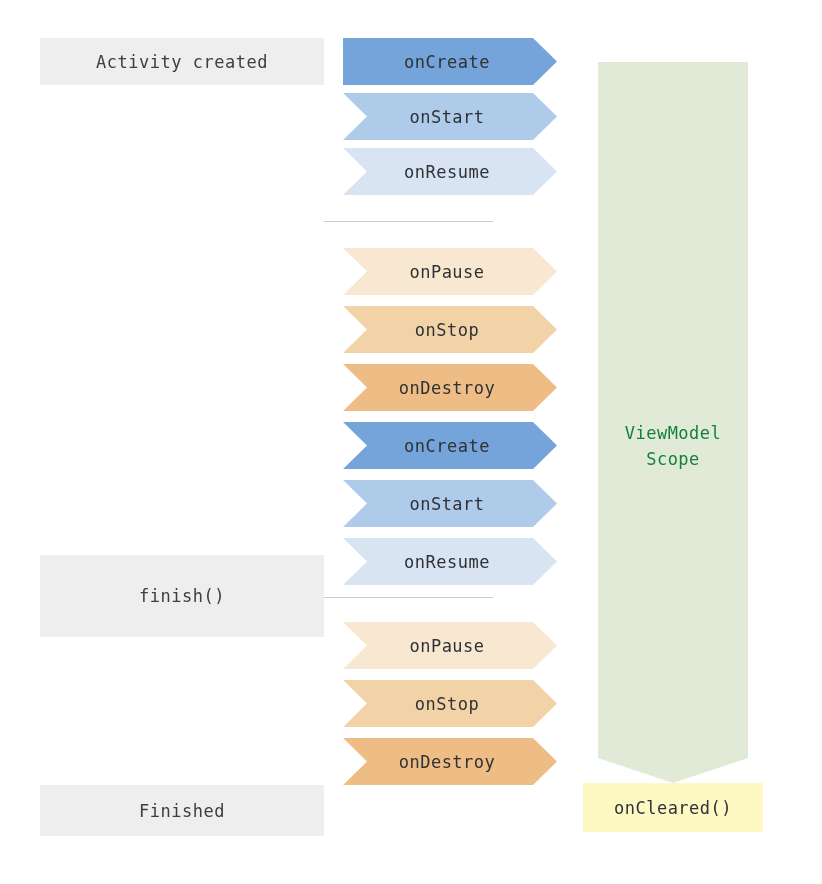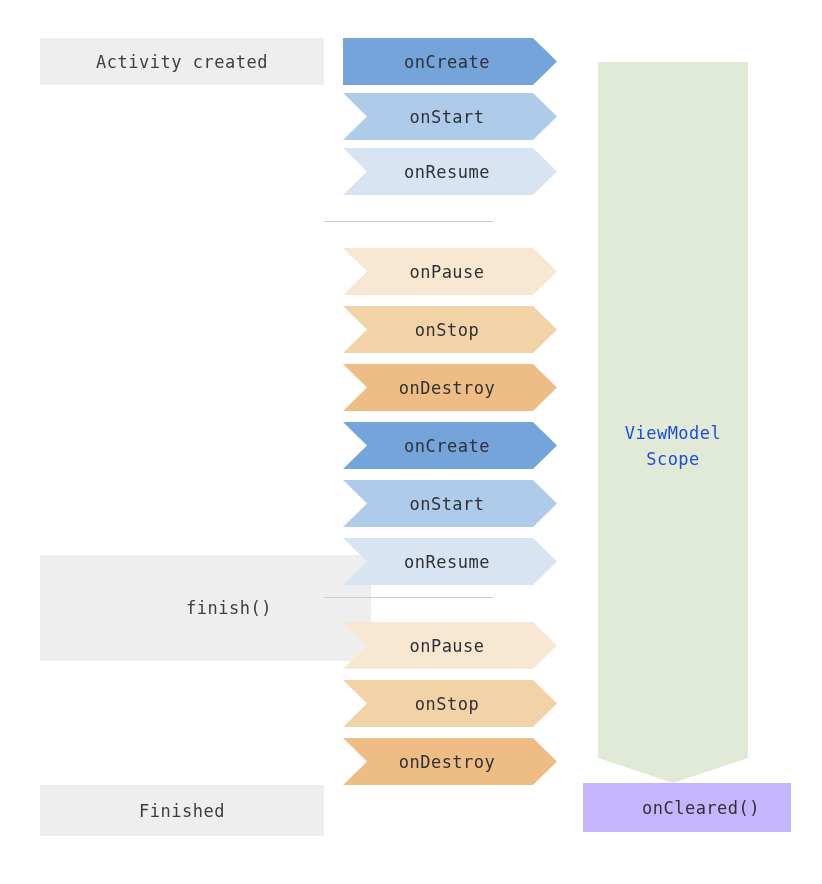--- a/index.html
+++ b/index.html
@@ -25,36 +25,36 @@
   }
   .arrow.flat {
     clip-path: polygon(0% 0%, calc(100% - 24px) 0%, 100% 50%, calc(100% - 24px) 100%, 0% 100%);
   }
   .scope-arrow {
     position:absolute; left:598px; top:62px; width:150px; height:721px;
     clip-path: polygon(0 0, 100% 0, 100% calc(100% - 25px), 50% 100%, 0 calc(100% - 25px));
   }
   .scope-label {
     position:absolute; left:598px; top:421px; width:150px;
-    text-align:center; font-size:17px; color:#1d4ed8;
+    text-align:center; font-size:17px; color:#15803d;
     white-space:pre-line; line-height:1.5; letter-spacing:0.5px;
   }
   .cleared {
     position:absolute; left:583px; top:783px; width:180px; height:49px;
     display:flex; align-items:center; justify-content:center;
     font-size:17px; color:#2f3136; letter-spacing:0.5px;
   }
 </style>
 </head>
 <body>
 
 <div class="canvas">
 
   <div class="state" style="top: 38px; height: 47px; background: rgb(238, 238, 238);">Activity created</div>
-  <div class="state" style="top: 555px; height: 106px; background: rgb(238, 238, 238); padding-left: 47px;">finish()</div>
+  <div class="state" style="top: 555px; height: 82px; background: rgb(238, 238, 238);">finish()</div>
   <div class="state" style="top: 785px; height: 51px; background: rgb(238, 238, 238);">Finished</div>
 
   <div class="connector" style="top: 221px; background: rgb(204, 204, 204);"></div>
   <div class="connector" style="top: 597px; background: rgb(204, 204, 204);"></div>
 
   <div class="arrow flat" style="top: 38px; background: rgb(116, 164, 217);">onCreate</div>
   <div class="arrow" style="top: 93px; background: rgb(174, 203, 233);">onStart</div>
   <div class="arrow" style="top: 148px; background: rgb(216, 228, 241);">onResume</div>
   <div class="arrow" style="top: 248px; background: rgb(248, 231, 209);">onPause</div>
   <div class="arrow" style="top: 306px; background: rgb(242, 211, 168);">onStop</div>
@@ -62,15 +62,15 @@
   <div class="arrow" style="top: 422px; background: rgb(116, 164, 217);">onCreate</div>
   <div class="arrow" style="top: 480px; background: rgb(174, 203, 233);">onStart</div>
   <div class="arrow" style="top: 538px; background: rgb(216, 228, 241);">onResume</div>
   <div class="arrow" style="top: 622px; background: rgb(248, 231, 209);">onPause</div>
   <div class="arrow" style="top: 680px; background: rgb(242, 211, 168);">onStop</div>
   <div class="arrow" style="top: 738px; background: rgb(238, 189, 133);">onDestroy</div>
 
   <div class="scope-arrow" style="background: rgb(224, 234, 214);"></div>
   <div class="scope-label">ViewModel
 Scope</div>
-  <div class="cleared" style="background: #c4b5fd; padding-left: 28px;">onCleared()</div>
+  <div class="cleared" style="background: #fef9c3;">onCleared()</div>
 
 </div>
 
 </body></html>

